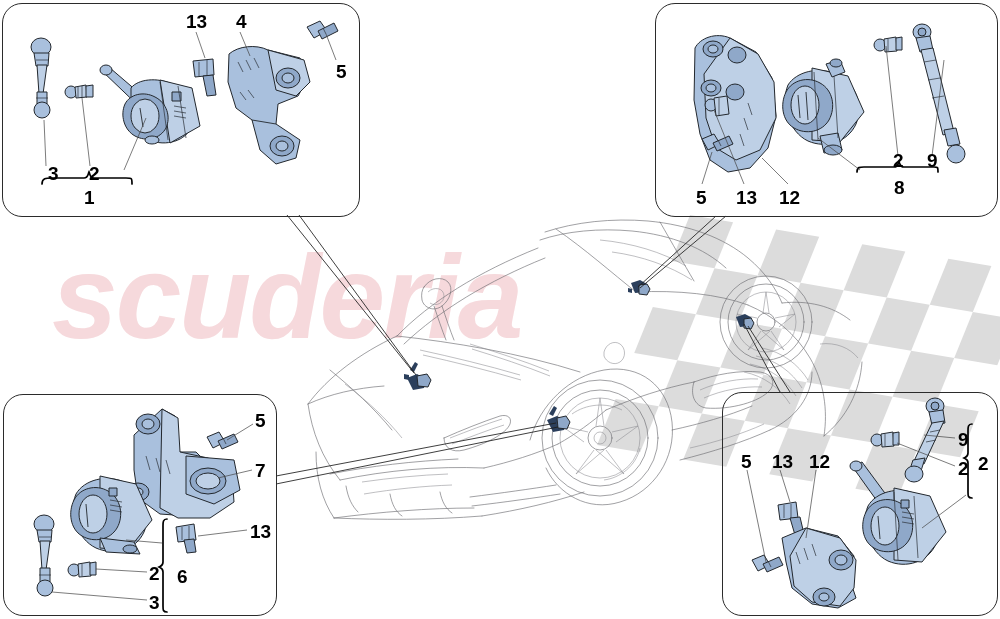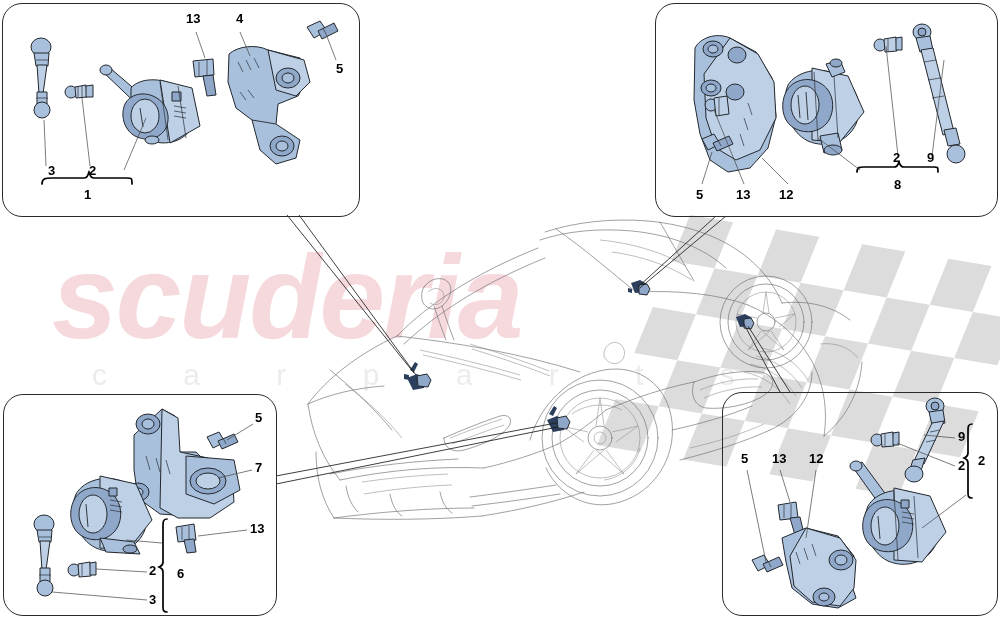--- a/index.html
+++ b/index.html
@@ -19,21 +19,21 @@
 
   
   .callout{position:absolute;border:1.3px solid #2b2b2b;border-radius:20px;
     background:transparent;box-sizing:border-box;}
   #box-tl{left:2px;  top:3px;   width:358px; height:214px;}
   #box-tr{left:655px;top:3px;   width:343px; height:214px;}
   #box-bl{left:3px;  top:394px; width:274px; height:222px;}
   #box-br{left:722px;top:392px; width:276px; height:224px;}
 
   
-  .lbl{position:absolute;font-size:13px;font-weight:700;color:#000;
+  .lbl{position:absolute;font-size:19px;font-weight:700;color:#000;
        line-height:1;white-space:nowrap;font-family:"Liberation Sans",sans-serif;}
 
   svg.layer{position:absolute;left:0;top:0;width:1000px;height:619px;overflow:visible;}
   svg.layer.under{z-index:1;}
   svg.layer.over{z-index:3;}
   .lbl,.callout{z-index:4;}
   .wm-main,.wm-sub{z-index:0;}
 
   
   .pfill{fill:#a9c0dd;stroke:#23282e;stroke-width:1;stroke-linejoin:round;}
@@ -77,21 +77,20 @@
         <rect x="322" y="138" width="46" height="46"></rect>
         <rect x="0" y="184" width="46" height="46"></rect>
         <rect x="92" y="184" width="46" height="46"></rect>
         <rect x="184" y="184" width="46" height="46"></rect>
         <rect x="276" y="184" width="46" height="46"></rect>
       </g>
     </g>
   </svg>
 
   <div class="wm-main">scuderia</div>
-  <div class="wm-sub">c a r   p a r t s</div>
 
   <svg class="layer over" viewBox="0 0 1000 619">
 
     <g>
 
       <path class="carline" d="M545,232 C575,222 612,218 648,221 C690,225 724,238 748,258
                                 C766,273 776,289 782,303"></path>
       <path class="carline" d="M540,240 C566,231 600,228 632,231 C672,235 704,248 726,268"></path>
       <path class="carline" d="M556,229 C585,249 612,273 636,292"></path>
       <path class="carline" d="M660,222 C672,243 684,264 694,281"></path>

